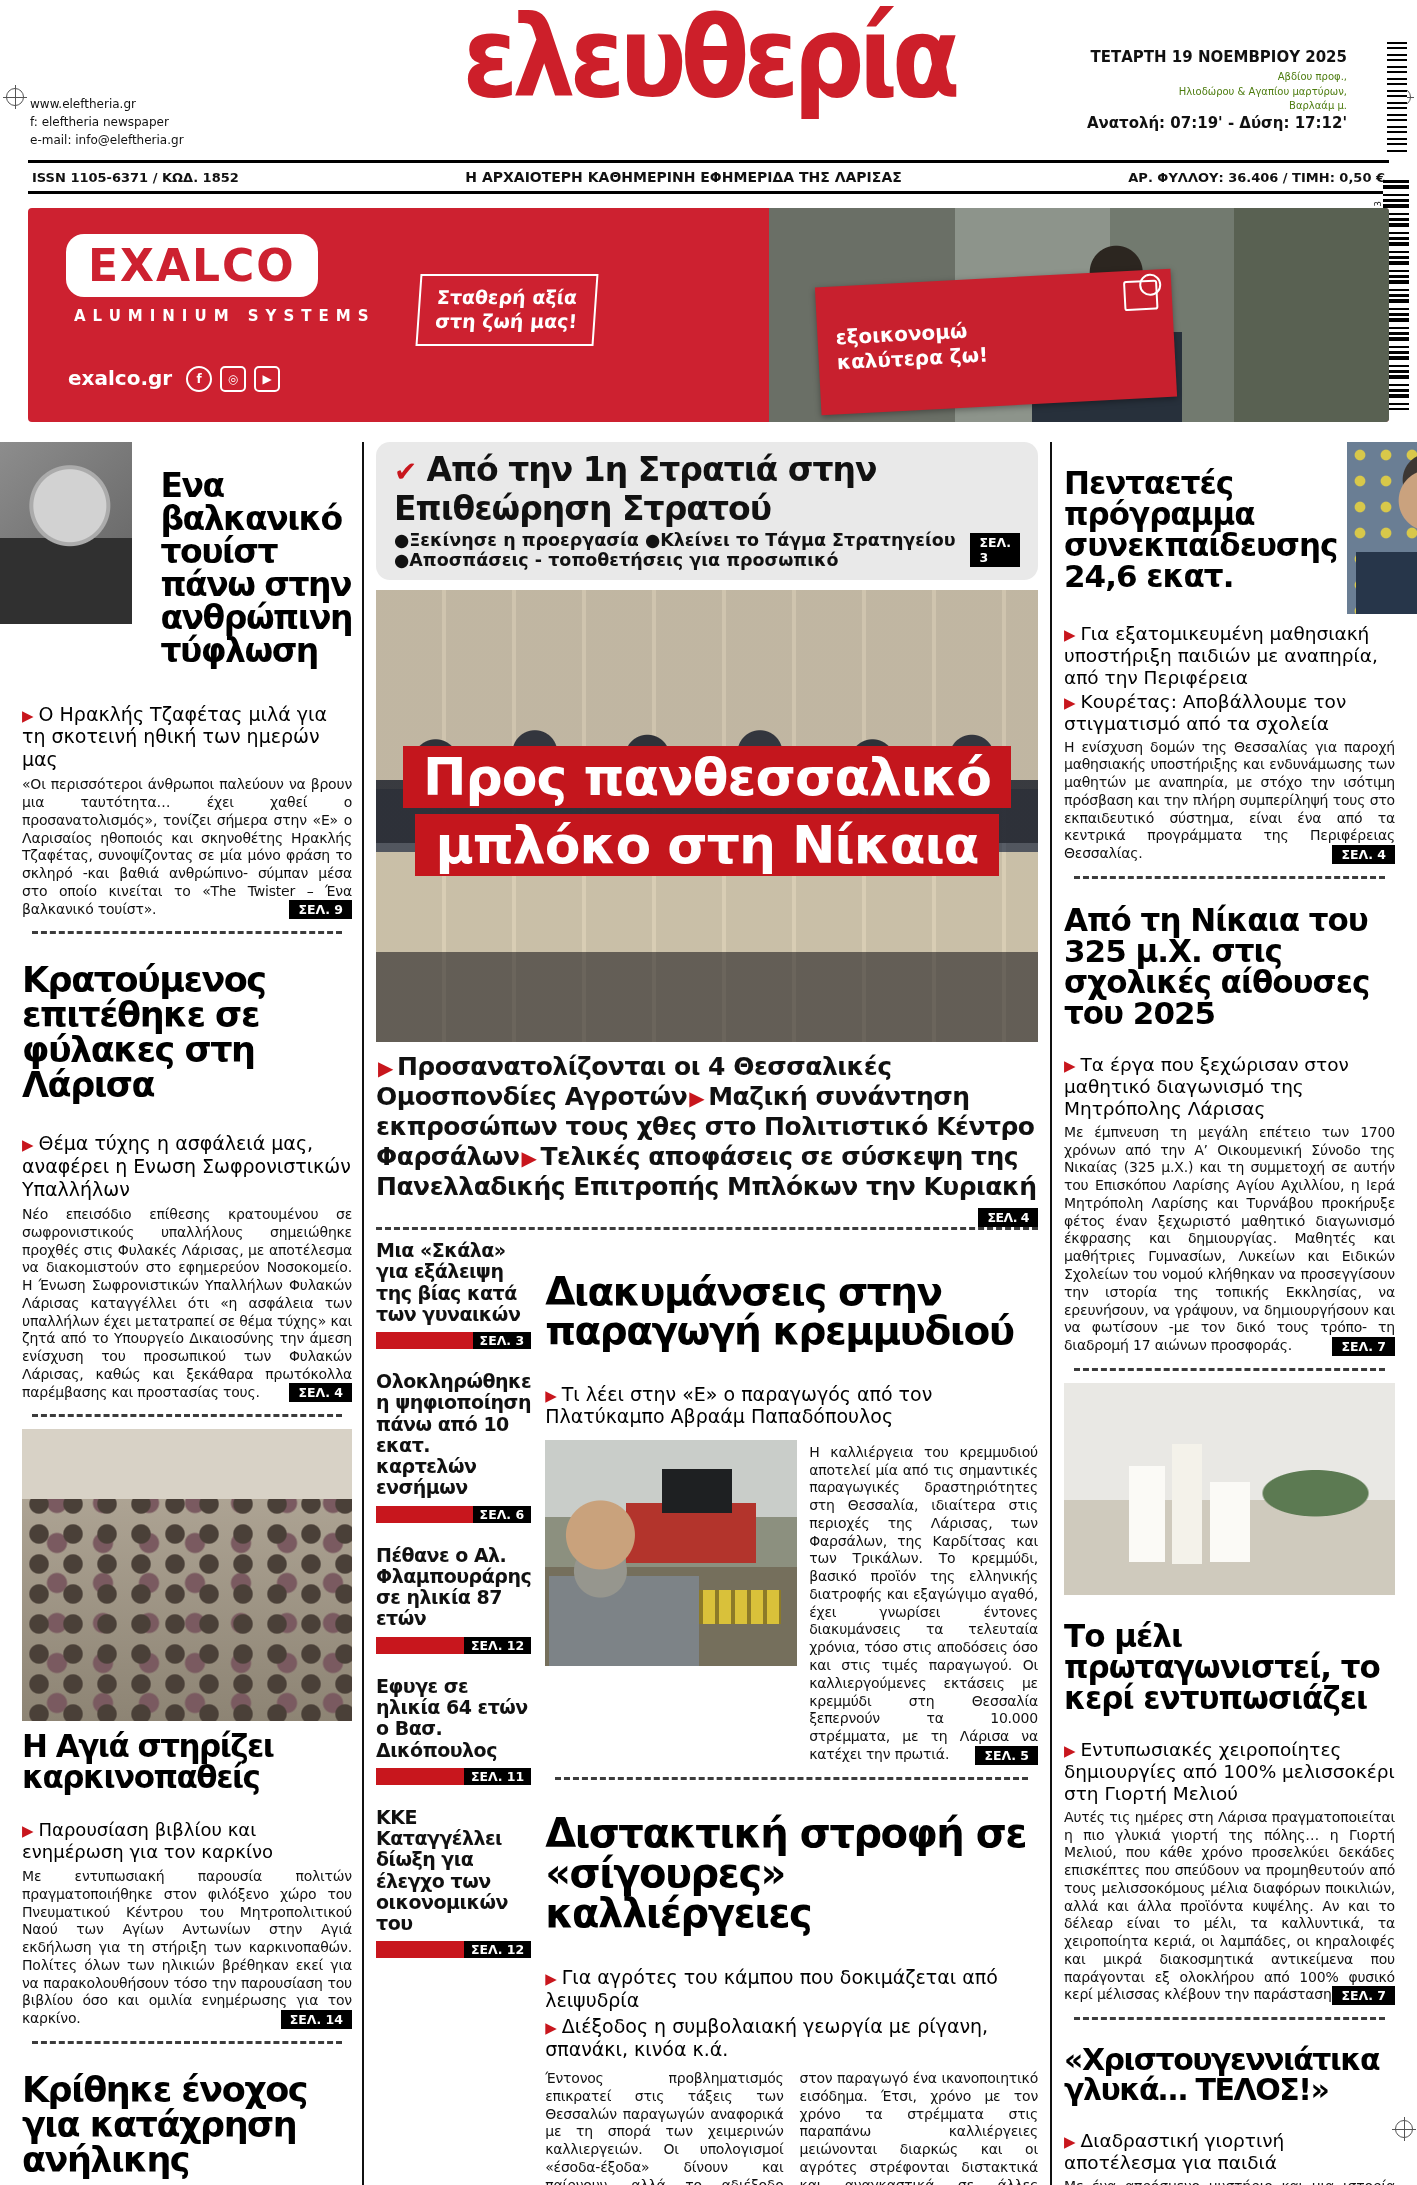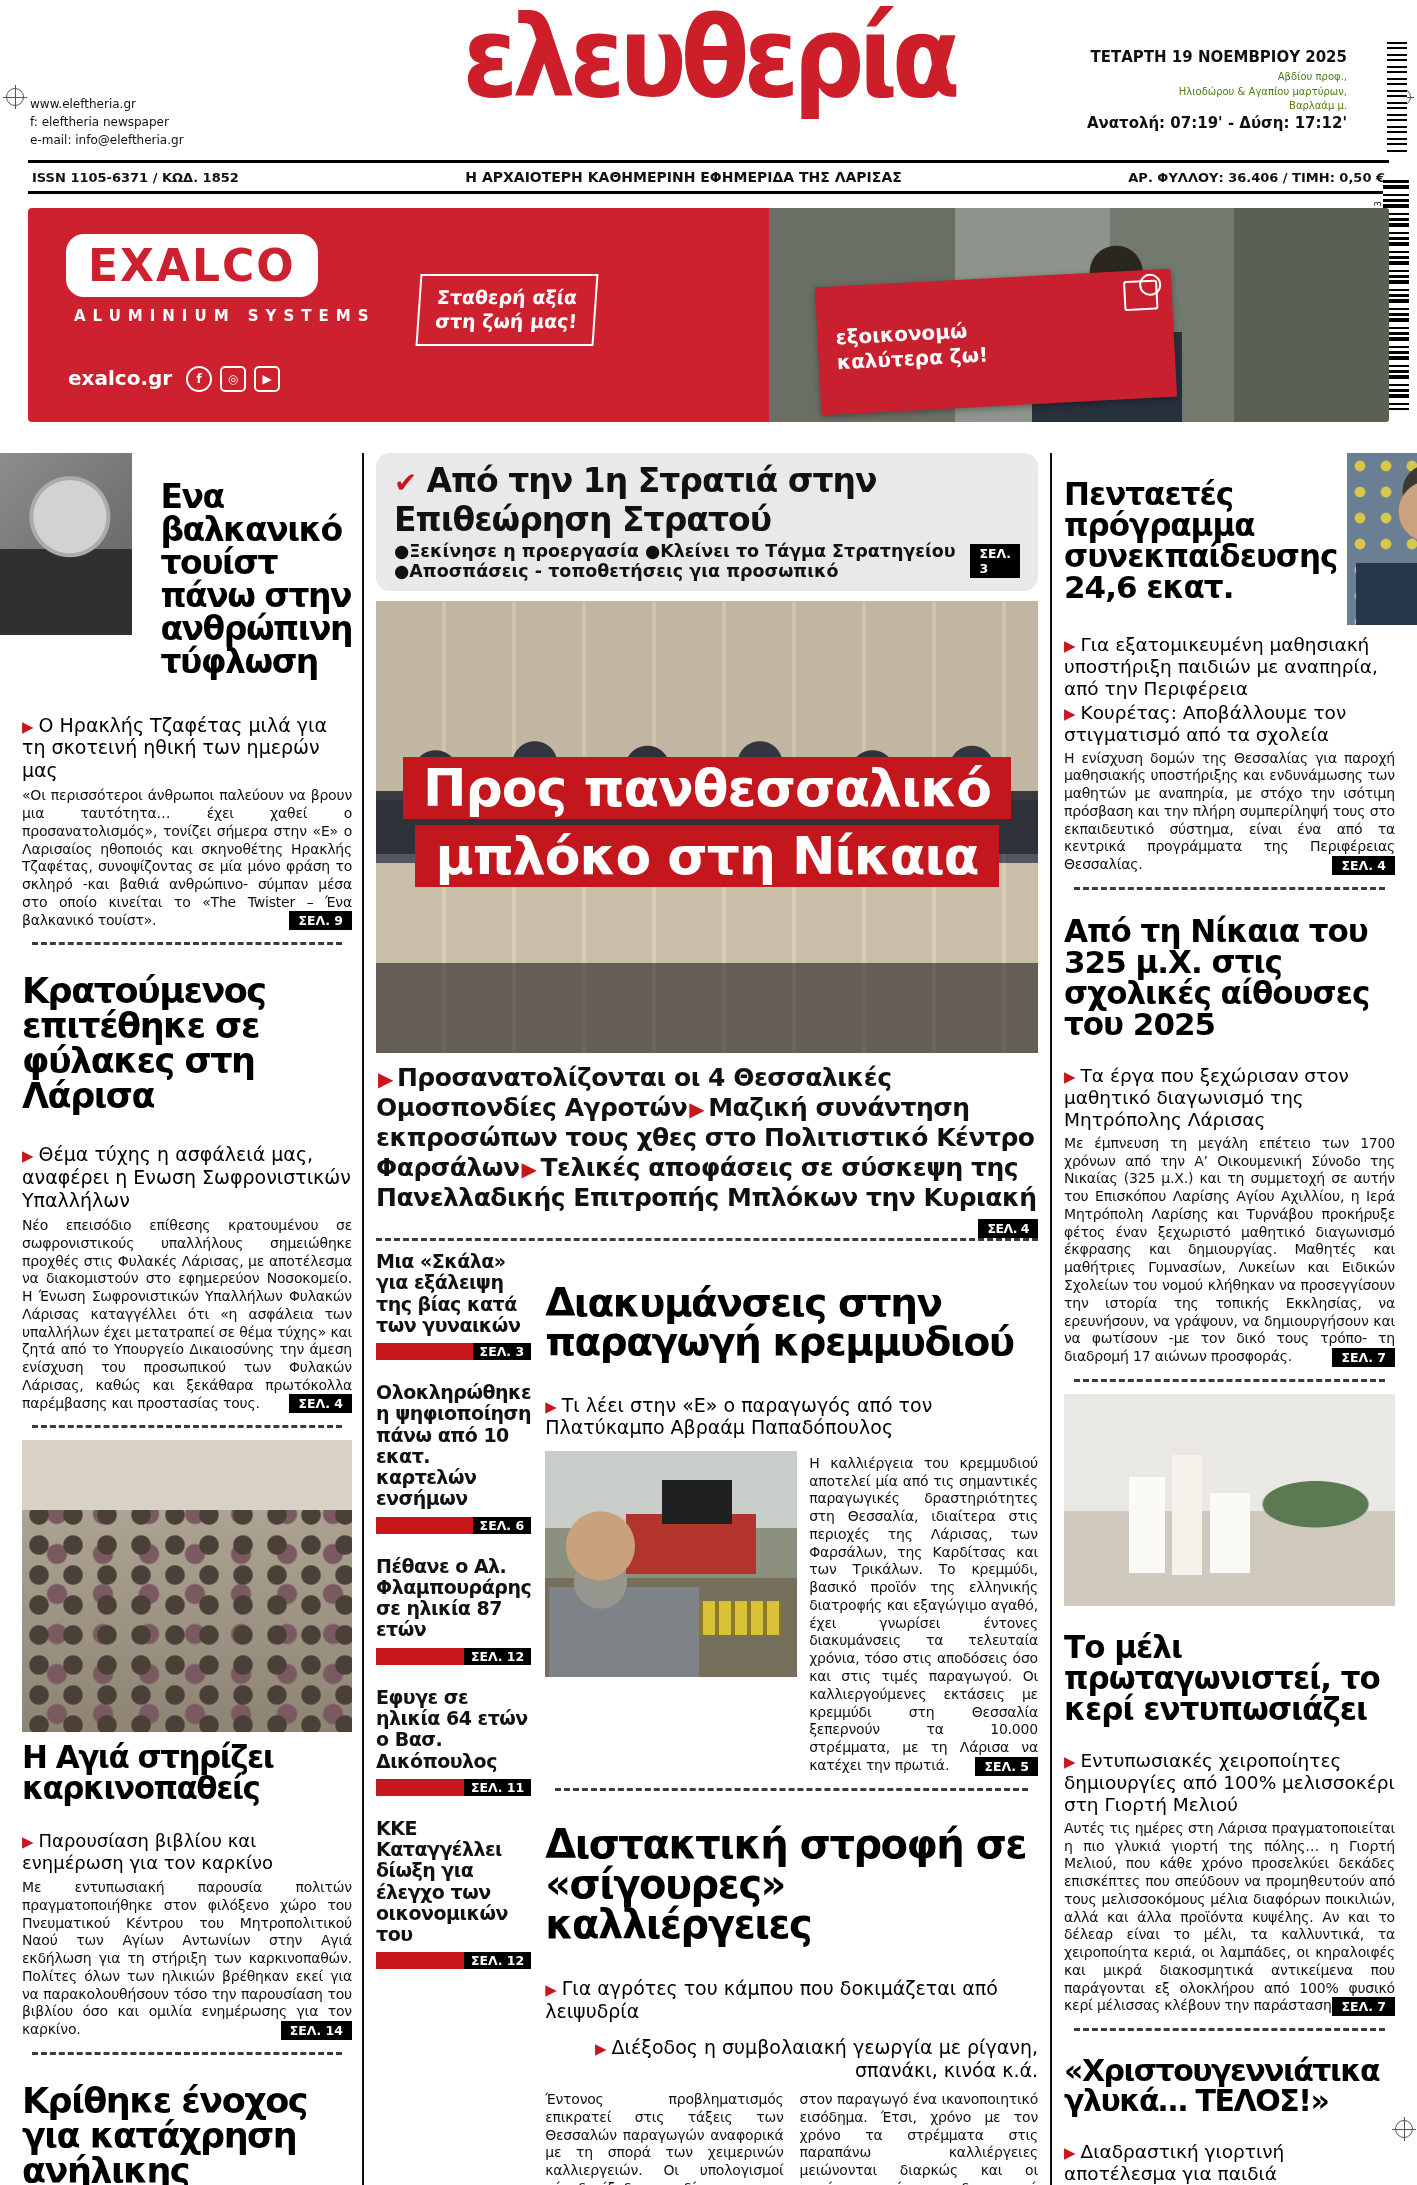--- a/index.html
+++ b/index.html
@@ -32,21 +32,21 @@
   .datebox .saints{font-size:10px;color:#4d7c0f;line-height:1.45;margin-top:4px;}
   .datebox .sun{font-size:15px;font-weight:700;}
 
   
   .inforule{display:flex;justify-content:space-between;align-items:center;
     margin:0 28px;border-top:3px solid #000;border-bottom:3px solid #000;padding:6px 4px;}
   .inforule .c{font-size:13px;font-weight:700;}
   .inforule .motto{font-size:14px;font-weight:800;}
 
   
-  .ad{position:relative;margin:14px 28px 31px;height:214px;background:#cd2130;border-radius:4px;overflow:hidden;}
+  .ad{position:relative;margin:14px 28px 20px;height:214px;background:#cd2130;border-radius:4px;overflow:hidden;}
   .ad-photo{position:absolute;right:0;top:0;width:620px;height:100%;
     background:
       radial-gradient(circle at 56% 30%,#2c2620 0 26px,transparent 27px),
       linear-gradient(#27303b,#27303b) 56% 100%/150px 90px no-repeat,
       linear-gradient(90deg,#6a6f66 0 30%,#8d948b 30% 55%,#727a6f 55% 75%,#596152 75%),
       linear-gradient(#9aa29a,#747c72);}
   .ad-left{position:absolute;left:38px;top:26px;}
   .ad-logobox{display:inline-block;background:#fff;border-radius:18px;padding:6px 22px;}
   .ad-logobox .brand{font-size:44px;font-weight:800;color:#cd2130;letter-spacing:2px;}
   .ad-sub{color:#fff;font-size:15px;letter-spacing:7px;font-weight:700;margin:10px 0 0 8px;}
@@ -326,21 +326,21 @@
                 <p class="bodytext">Η καλλιέργεια του κρεμμυδιού αποτελεί μία από τις σημαντικές παραγωγικές δραστηριότητες στη Θεσσαλία, ιδιαίτερα στις περιοχές της Λάρισας, των Φαρσάλων, της Καρδίτσας και των Τρικάλων. Το κρεμμύδι, βασικό προϊόν της ελληνικής διατροφής και εξαγώγιμο αγαθό, έχει γνωρίσει έντονες διακυμάνσεις τα τελευταία χρόνια, τόσο στις αποδόσεις όσο και στις τιμές παραγωγού. Οι καλλιεργούμενες εκτάσεις με κρεμμύδι στη Θεσσαλία ξεπερνούν τα 10.000 στρέμματα, με τη Λάρισα να κατέχει την πρωτιά.</p>
                 <div class="badge-row"><span class="page-badge">ΣΕΛ. 5</span></div>
               </div>
             </div>
           </article>
           <hr class="dashes">
 
           <article>
             <h2 class="h-lg h-c2">Διστακτική στροφή σε «σίγουρες» καλλιέργειες</h2>
             <p class="kick" style="margin-bottom:0;">Για αγρότες του κάμπου που δοκιμάζεται από λειψυδρία</p>
-            <p class="kick" style="margin-top:14px;text-align:right;">Διέξοδος η συμβολαιακή γεωργία με ρίγανη, σπανάκι, κινόα κ.ά.</p>
+            <p class="kick" style="margin-top:4px;">Διέξοδος η συμβολαιακή γεωργία με ρίγανη, σπανάκι, κινόα κ.ά.</p>
             <div class="shift-cols">
               <p class="bodytext">Έντονος προβληματισμός επικρατεί στις τάξεις των Θεσσαλών παραγωγών αναφορικά με τη σπορά των χειμερινών καλλιεργειών. Οι υπολογισμοί «έσοδα-έξοδα» δίνουν και παίρνουν, αλλά το αδιέξοδο φαίνεται να κυριαρχεί στις περισσότερες οικογένειες και αυτό γιατί οι βασικές καλλιέργειες του κάμπου, όπως το σιτάρι (χειμερινή) και το βαμβάκι (καλοκαιρινή), δεν προσφέρουν πλέον</p>
               <div style="flex:1;">
                 <p class="bodytext">στον παραγωγό ένα ικανοποιητικό εισόδημα. Έτσι, χρόνο με τον χρόνο τα στρέμματα στις παραπάνω καλλιέργειες μειώνονται διαρκώς και οι αγρότες στρέφονται διστακτικά και αναγκαστικά σε άλλες καλλιέργειες που διακρίνονται για τη συμβολαιακή γεωργία, καθώς πλέον η εξασφαλισμένη τιμή και διάθεση του προϊόντος αποτελεί στόχο και όχι κάτι δεδομένο.</p>
 
               </div>
             </div>
           </article>
 
         </div>

